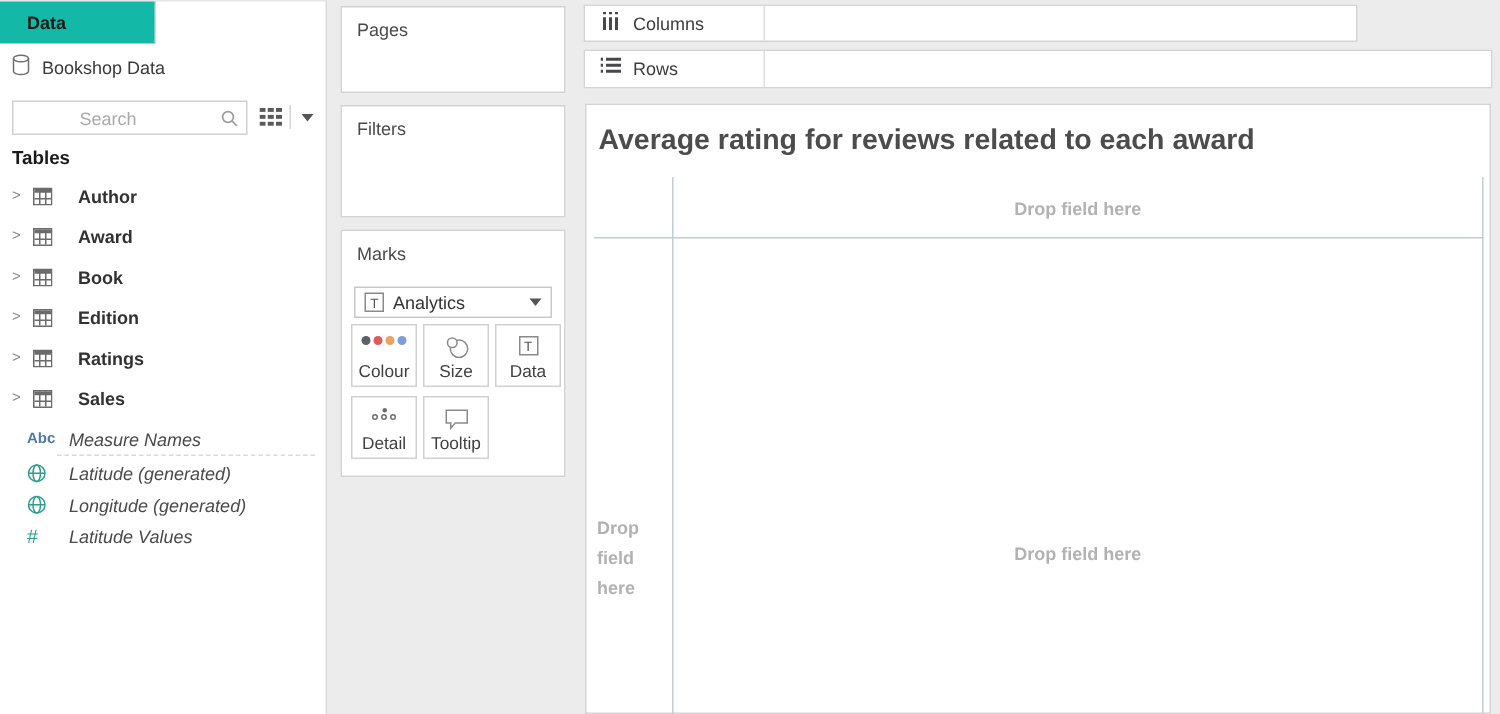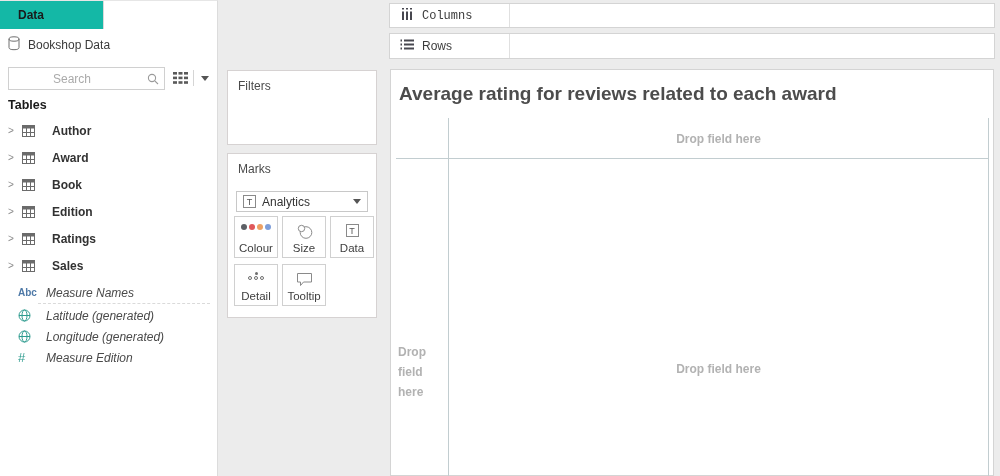--- a/index.html
+++ b/index.html
@@ -52,21 +52,21 @@
   .mbtn .mlabel { font-size:11.5px; color:#404040; }
   .dots2x2 { display:grid; grid-template-columns:6px 6px; grid-gap:2px; }
   .dots2x2 span { width:6px; height:6px; border-radius:50%; }
   .detail-icon { display:flex; flex-direction:column; align-items:center; gap:1px; }
   .detail-icon .d1 { width:3px; height:3px; border-radius:50%; background:#6e6e6e; }
   .detail-icon .drow { display:flex; gap:2px; }
   .detail-icon .drow i { width:4px; height:4px; border-radius:50%; border:1px solid #6e6e6e; background:#fff; }
 
   
   .shelf { background:#fff; border:1px solid #d4d4d4; display:flex; align-items:center; }
-  #shelf-columns { left:389px; top:3px;  width:606px; height:25px;font-family:Liberation Mono, monospace; }
+  #shelf-columns { left:389px; top:3px;  width:516px; height:25px; }
   #shelf-rows    { left:389px; top:33px; width:606px; height:26px; }
   .shelf-labelzone { width:120px; height:100%; display:flex; align-items:center; gap:8px; padding-left:10px; border-right:1px solid #e0e0e0; }
   .shelf-label { font-size:12px; color:#3c3c3c; }
   #sheet { left:390px; top:69px; width:604px; height:407px; background:#fff; border:1px solid #d4d4d4;font-weight:bold; }
   #sheet-title { left:8px; top:13px; font-size:19px; color:#4c4c4c; cursor:default; }
   .gline { position:absolute; background:#c2cdd0; }
   .drop-hint { position:absolute; font-size:12px; color:#b2b2b2; }
 </style>
 </head>
 <body>
@@ -219,24 +219,27 @@
           <svg width="13" height="13" viewBox="0 0 13 13">
             <circle cx="6.5" cy="6.5" r="5.5" fill="none" stroke="#2e9c8f"></circle>
             <ellipse cx="6.5" cy="6.5" rx="2.5" ry="5.5" fill="none" stroke="#2e9c8f"></ellipse>
             <line x1="1" y1="6.5" x2="12" y2="6.5" stroke="#2e9c8f"></line>
           </svg>
         </span>
       <span class="flabel">Longitude (generated)</span>
     </div>
     <div class="abs frow" style="top:346px">
       <span class="ficon hash-glyph">#</span>
-      <span class="flabel">Measure Edition</span>
-    </div>
-  </div>
-
+      <span class="flabel">Latitude Values</span>
+    </div>
+  </div>
+
+  <div id="card-pages" class="abs card">
+    <span class="card-pad card-label">Pages</span>
+  </div>
 
   <div id="card-filters" class="abs card">
     <span class="card-pad card-label">Filters</span>
   </div>
 
   <div id="card-marks" class="abs card">
     <span class="card-pad card-label">Marks</span>
 
     <div id="marktype" class="abs">
       <span class="tbox">T</span>

